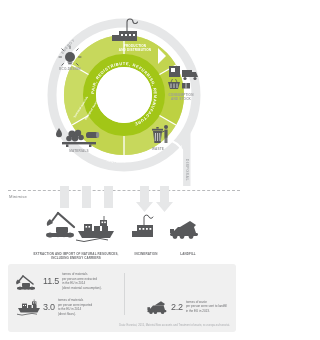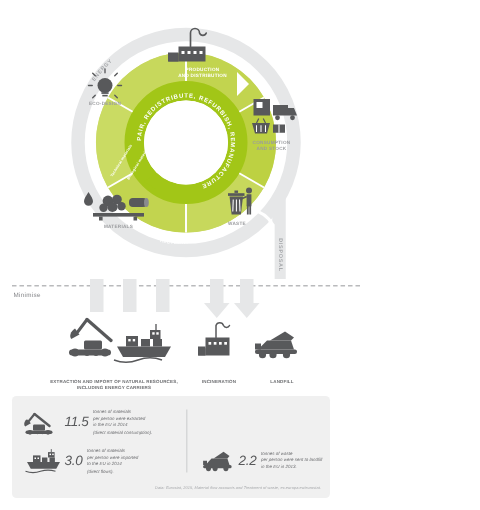--- a/index.html
+++ b/index.html
@@ -50,22 +50,22 @@
   
   .midrow { position: absolute; left: 0; top: 205px; width: 248px; height: 55px; }
   .midcap {
     position: absolute; text-align: center;
     font-size: 3.0px; line-height: 1.45; color: #6d6e71;
     font-weight: bold; letter-spacing: .12px; text-transform: uppercase;
   }
 
   
   .stats {
-    position: absolute; left: 8px; top: 264px; width: 212px; height: 68px;
-    background: #f0f0f0; border-radius: 3px; font-style: italic;
+    position: absolute; left: 8px; top: 264px; width: 228px; height: 68px;
+    background: #f0f0f0; border-radius: 3px;
   }
   .stats-inner { position: relative; width: 100%; height: 100%; }
   .vline {
     position: absolute; left: 116px; top: 9px; width: 1px; height: 42px;
     background: #d6d7d8;
   }
   .stat { position: absolute; display: flex; align-items: center; }
   .stat-icon { width: 26px; height: 17px; flex: 0 0 26px; }
   .stat-num {
     font-size: 9px; color: #58595b; font-weight: normal;
@@ -364,21 +364,21 @@
           </g>
         </svg>
         <div class="stat-num">3.0</div>
         <div class="stat-txt">tonnes of materials
 per person were imported
 to the EU in 2014
 (direct flows).</div>
       </div>
 
 
-      <div class="stat" style="left:124px; top:34px;">
+      <div class="stat" style="left:136px; top:34px;">
         <svg class="stat-icon" viewBox="0 0 26 17" xmlns="http://www.w3.org/2000/svg">
           <g fill="#58595b">
             <path d="M5,12 L21,12 L19.6,7.6 L9,7.6 Z"></path>
             <path d="M10.4,7.6 L17,3.2 L21,6 L19.6,7.6 Z"></path>
             <rect x="3.4" y="12" width="19" height="2.2" rx="1"></rect>
             <circle cx="7" cy="14.4" r="1.7"></circle>
               <circle cx="11.4" cy="14.4" r="1.7"></circle>
             <circle cx="18.6" cy="14.4" r="1.7"></circle>
             <path d="M3.4,9.2 L6,9.2 L6,12 L3.4,12 Z"></path>
           </g>

